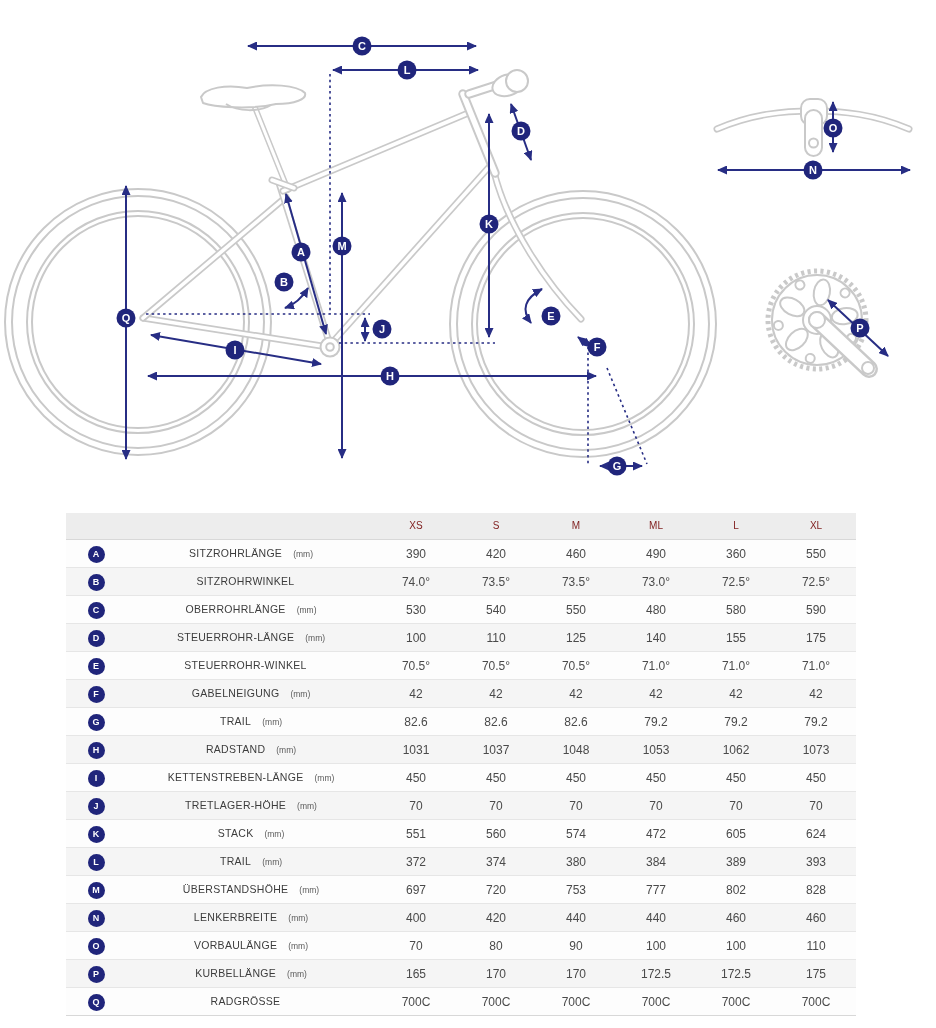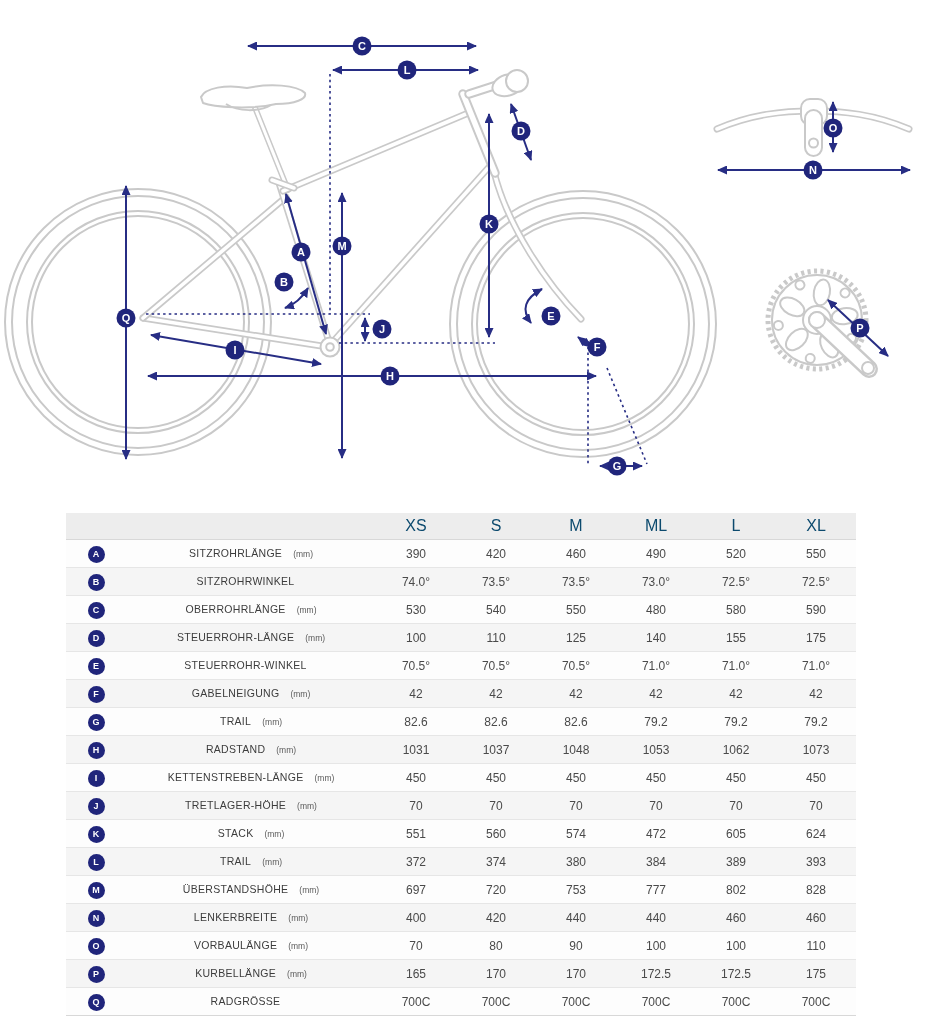--- a/index.html
+++ b/index.html
@@ -20,21 +20,21 @@
   .dot {stroke:#272d84;stroke-width:1.6;fill:none;stroke-dasharray:2.5 3.2;}
   .teeth{stroke:#c9c9c9;stroke-width:5;fill:none;stroke-dasharray:3.1 3.4;}
   .arm1{stroke:#c9c9c9;stroke-width:18;fill:none;stroke-linecap:round;}
   .arm2{stroke:#ffffff;stroke-width:13;fill:none;stroke-linecap:round;}
   .badge circle{fill:#20257b;}
   .badge text{fill:#ffffff;font:bold 11px "Liberation Sans",sans-serif;text-anchor:middle;}
 
   
   table.geo{width:790px;margin:13px 0 0 66px;border-collapse:collapse;table-layout:fixed;}
   table.geo th,table.geo td{padding:0;height:26px;line-height:26px;font-size:12px;color:#4a4a4a;text-align:center;white-space:nowrap;overflow:visible;}
-  tr.hrow th{background:#ededed;color:#0c4a6e;font-weight:normal;font-size:16px;border-bottom:1px solid #d8d8d8;text-align:center;}
+  tr.hrow th{background:#ededed;color:#7f1d1d;font-weight:normal;font-size:10px;border-bottom:1px solid #d8d8d8;text-align:center;}
   tr.row{border-bottom:1px solid #e6e6e6;background:#fdfdfd;}
   tr.row.alt{background:#f5f5f5;}
   tr.row:last-child{border-bottom:1px solid #d8d8d8;}
   td.c-label{text-align:left;}
   .lbl{font-size:10.5px;font-weight:normal;color:#3c3c3c;letter-spacing:.3px;}
   .unit{font-size:8.5px;color:#5a5a5a;margin-left:11px;}
   .tbadge{display:inline-block;width:17px;height:17px;line-height:17px;border-radius:50%;background:#20257b;color:#fff;font-size:9px;font-weight:bold;text-align:center;vertical-align:middle;}
 </style>
 </head>
 <body>
@@ -277,21 +277,21 @@
       <th>L</th>
       <th>XL</th>
     </tr>
     <tr class="row">
       <td><span class="tbadge">A</span></td>
       <td class="c-label"><span class="lbl">SITZROHRLÄNGE</span><span class="unit">(mm)</span></td>
       <td>390</td>
           <td>420</td>
           <td>460</td>
           <td>490</td>
-          <td>520</td>
+          <td>360</td>
           <td>550</td>
     </tr>
     <tr class="row alt">
       <td><span class="tbadge">B</span></td>
       <td class="c-label"><span class="lbl">SITZROHRWINKEL</span><span class="unit"></span></td>
       <td>74.0°</td>
           <td>73.5°</td>
           <td>73.5°</td>
           <td>73.0°</td>
           <td>72.5°</td>

